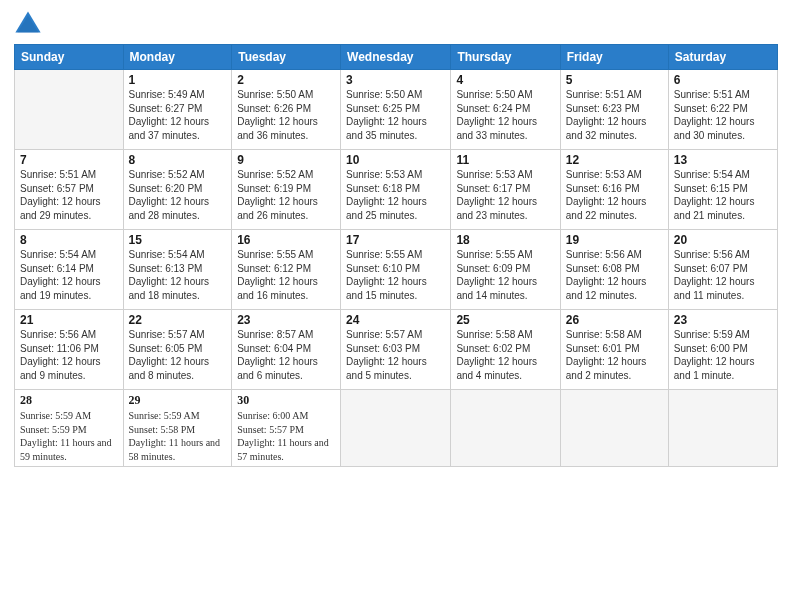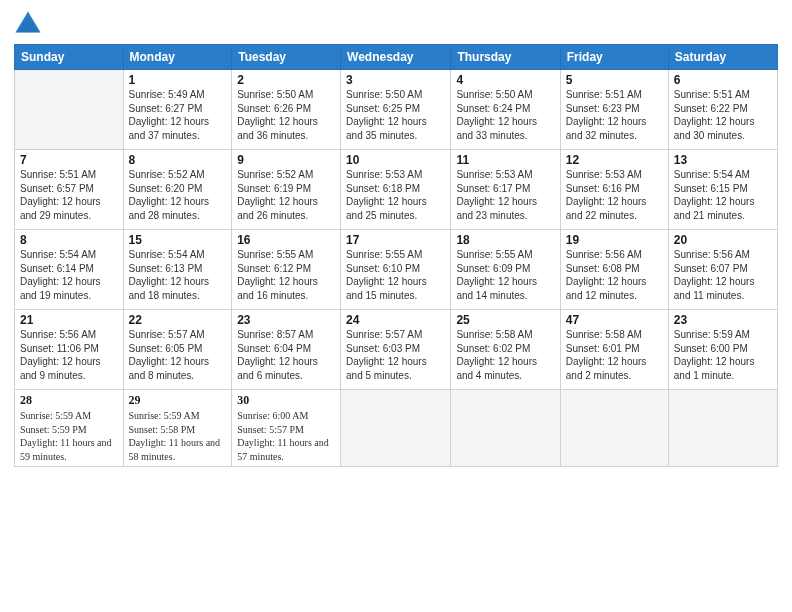--- a/index.html
+++ b/index.html
@@ -306,21 +306,21 @@
 and 5 minutes.</div>
           </td>
           <td>
             <span class="day-num">25</span>
             <div class="day-info">Sunrise: 5:58 AM
 Sunset: 6:02 PM
 Daylight: 12 hours
 and 4 minutes.</div>
           </td>
           <td>
-            <span class="day-num">47</span>
+            <span class="day-num">26</span>
             <div class="day-info">Sunrise: 5:58 AM
 Sunset: 6:01 PM
 Daylight: 12 hours
 and 2 minutes.</div>
           </td>
           <td>
             <span class="day-num">23</span>
             <div class="day-info">Sunrise: 5:59 AM
 Sunset: 6:00 PM
 Daylight: 12 hours

